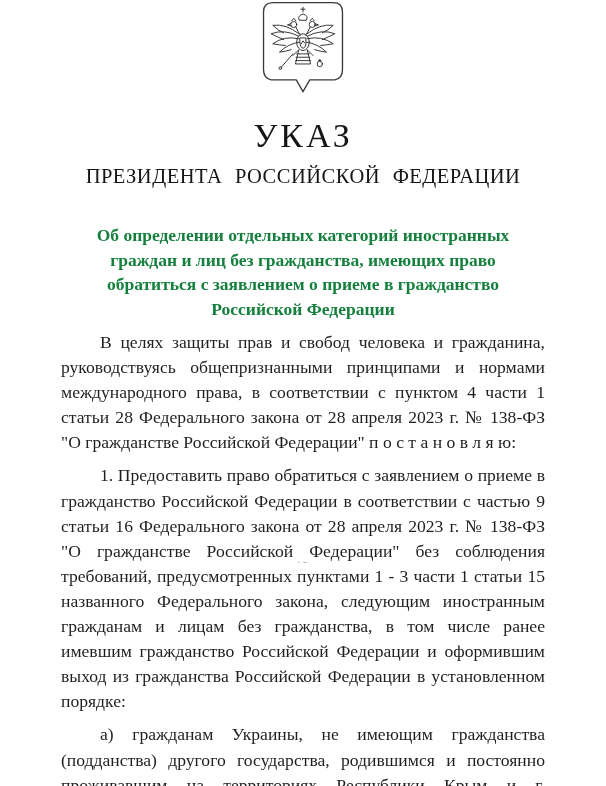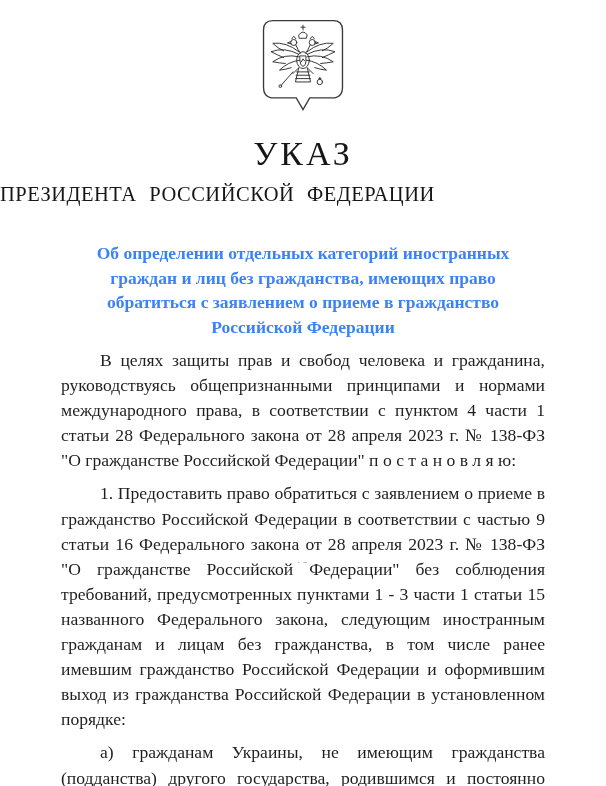--- a/index.html
+++ b/index.html
@@ -7,53 +7,53 @@
     width: 606px; height: 786px;
     background: #ffffff;
     overflow: hidden;
     font-family: "Liberation Serif", "DejaVu Serif", serif;
     color: #1e1e1e;
   }
   .page {
     width: 606px; height: 576px;
     position: relative;
     box-sizing: border-box;
-    padding-top: 18px;
   }
   .emblem {
     width: 84px; height: 96px;
     margin: 0 auto;
   }
   .emblem svg { display: block; width: 84px; height: 96px; }
   .title {
     margin: 21px 0 0 0;
     text-align: center;
     font-size: 34px;
     font-weight: 500;
     letter-spacing: 3px;
     line-height: 38px;
     color: #161616;
   }
   .subtitle {
     margin: 8px 0 0 0;
+    text-align: center;
     font-size: 20.5px;
     font-weight: 500;
     letter-spacing: 0.5px;
     word-spacing: 7px;
     line-height: 26px;
     color: #161616;
   }
   .subject {
     width: 436px;
     margin: 34px auto 0 auto;
     text-align: center;
     font-size: 17.5px;
     font-weight: bold;
     line-height: 24.5px;
-    color: #3b82f6;
+    color: #15803d;
   }
   .body-text {
     width: 500px;
     margin: 9px auto 0 auto;
     font-size: 17.6px;
     line-height: 25.1px;
     text-align: justify;
     color: #1f1f1f;
   }
   .body-text p {

